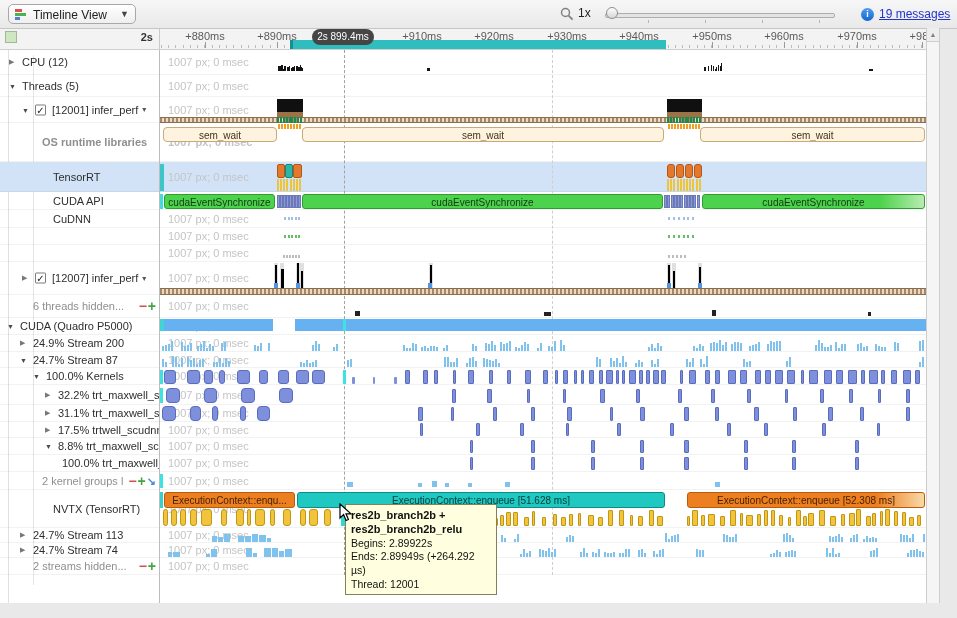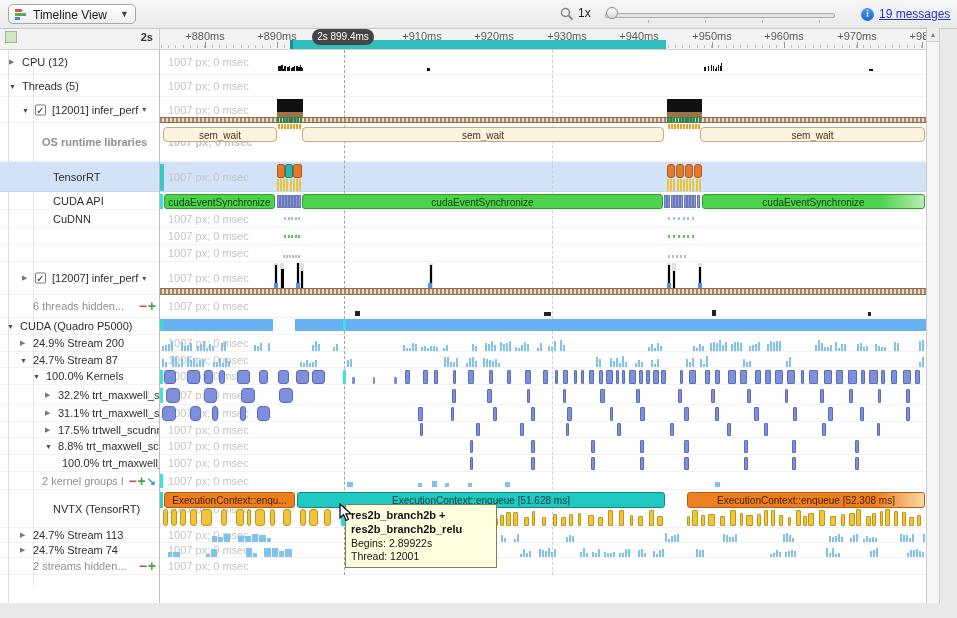--- a/index.html
+++ b/index.html
@@ -1235,20 +1235,21 @@
   <div class="splitter"></div>
 
   <div class="vscroll">
     <div class="vs-up">▲</div>
   </div>
 
   <div class="tooltip">
     <div class="tt-b">res2b_branch2b +</div>
     <div class="tt-b">res2b_branch2b_relu</div>
     <div>Begins: 2.89922s</div>
+    <div>Ends: 2.89949s (+264.292 µs)</div>
     <div>Thread: 12001</div>
   </div>
 
   <svg class="cursor" width="14" height="20" viewBox="0 0 14 20">
     <path d="M1,1 L1,15 L4.6,11.6 L7,17.5 L9.4,16.4 L7,10.8 L12,10.8 Z" fill="#ffffff" stroke="#000000" stroke-width="1.2"></path>
   </svg>
 
 </div>
 
 </body></html>

